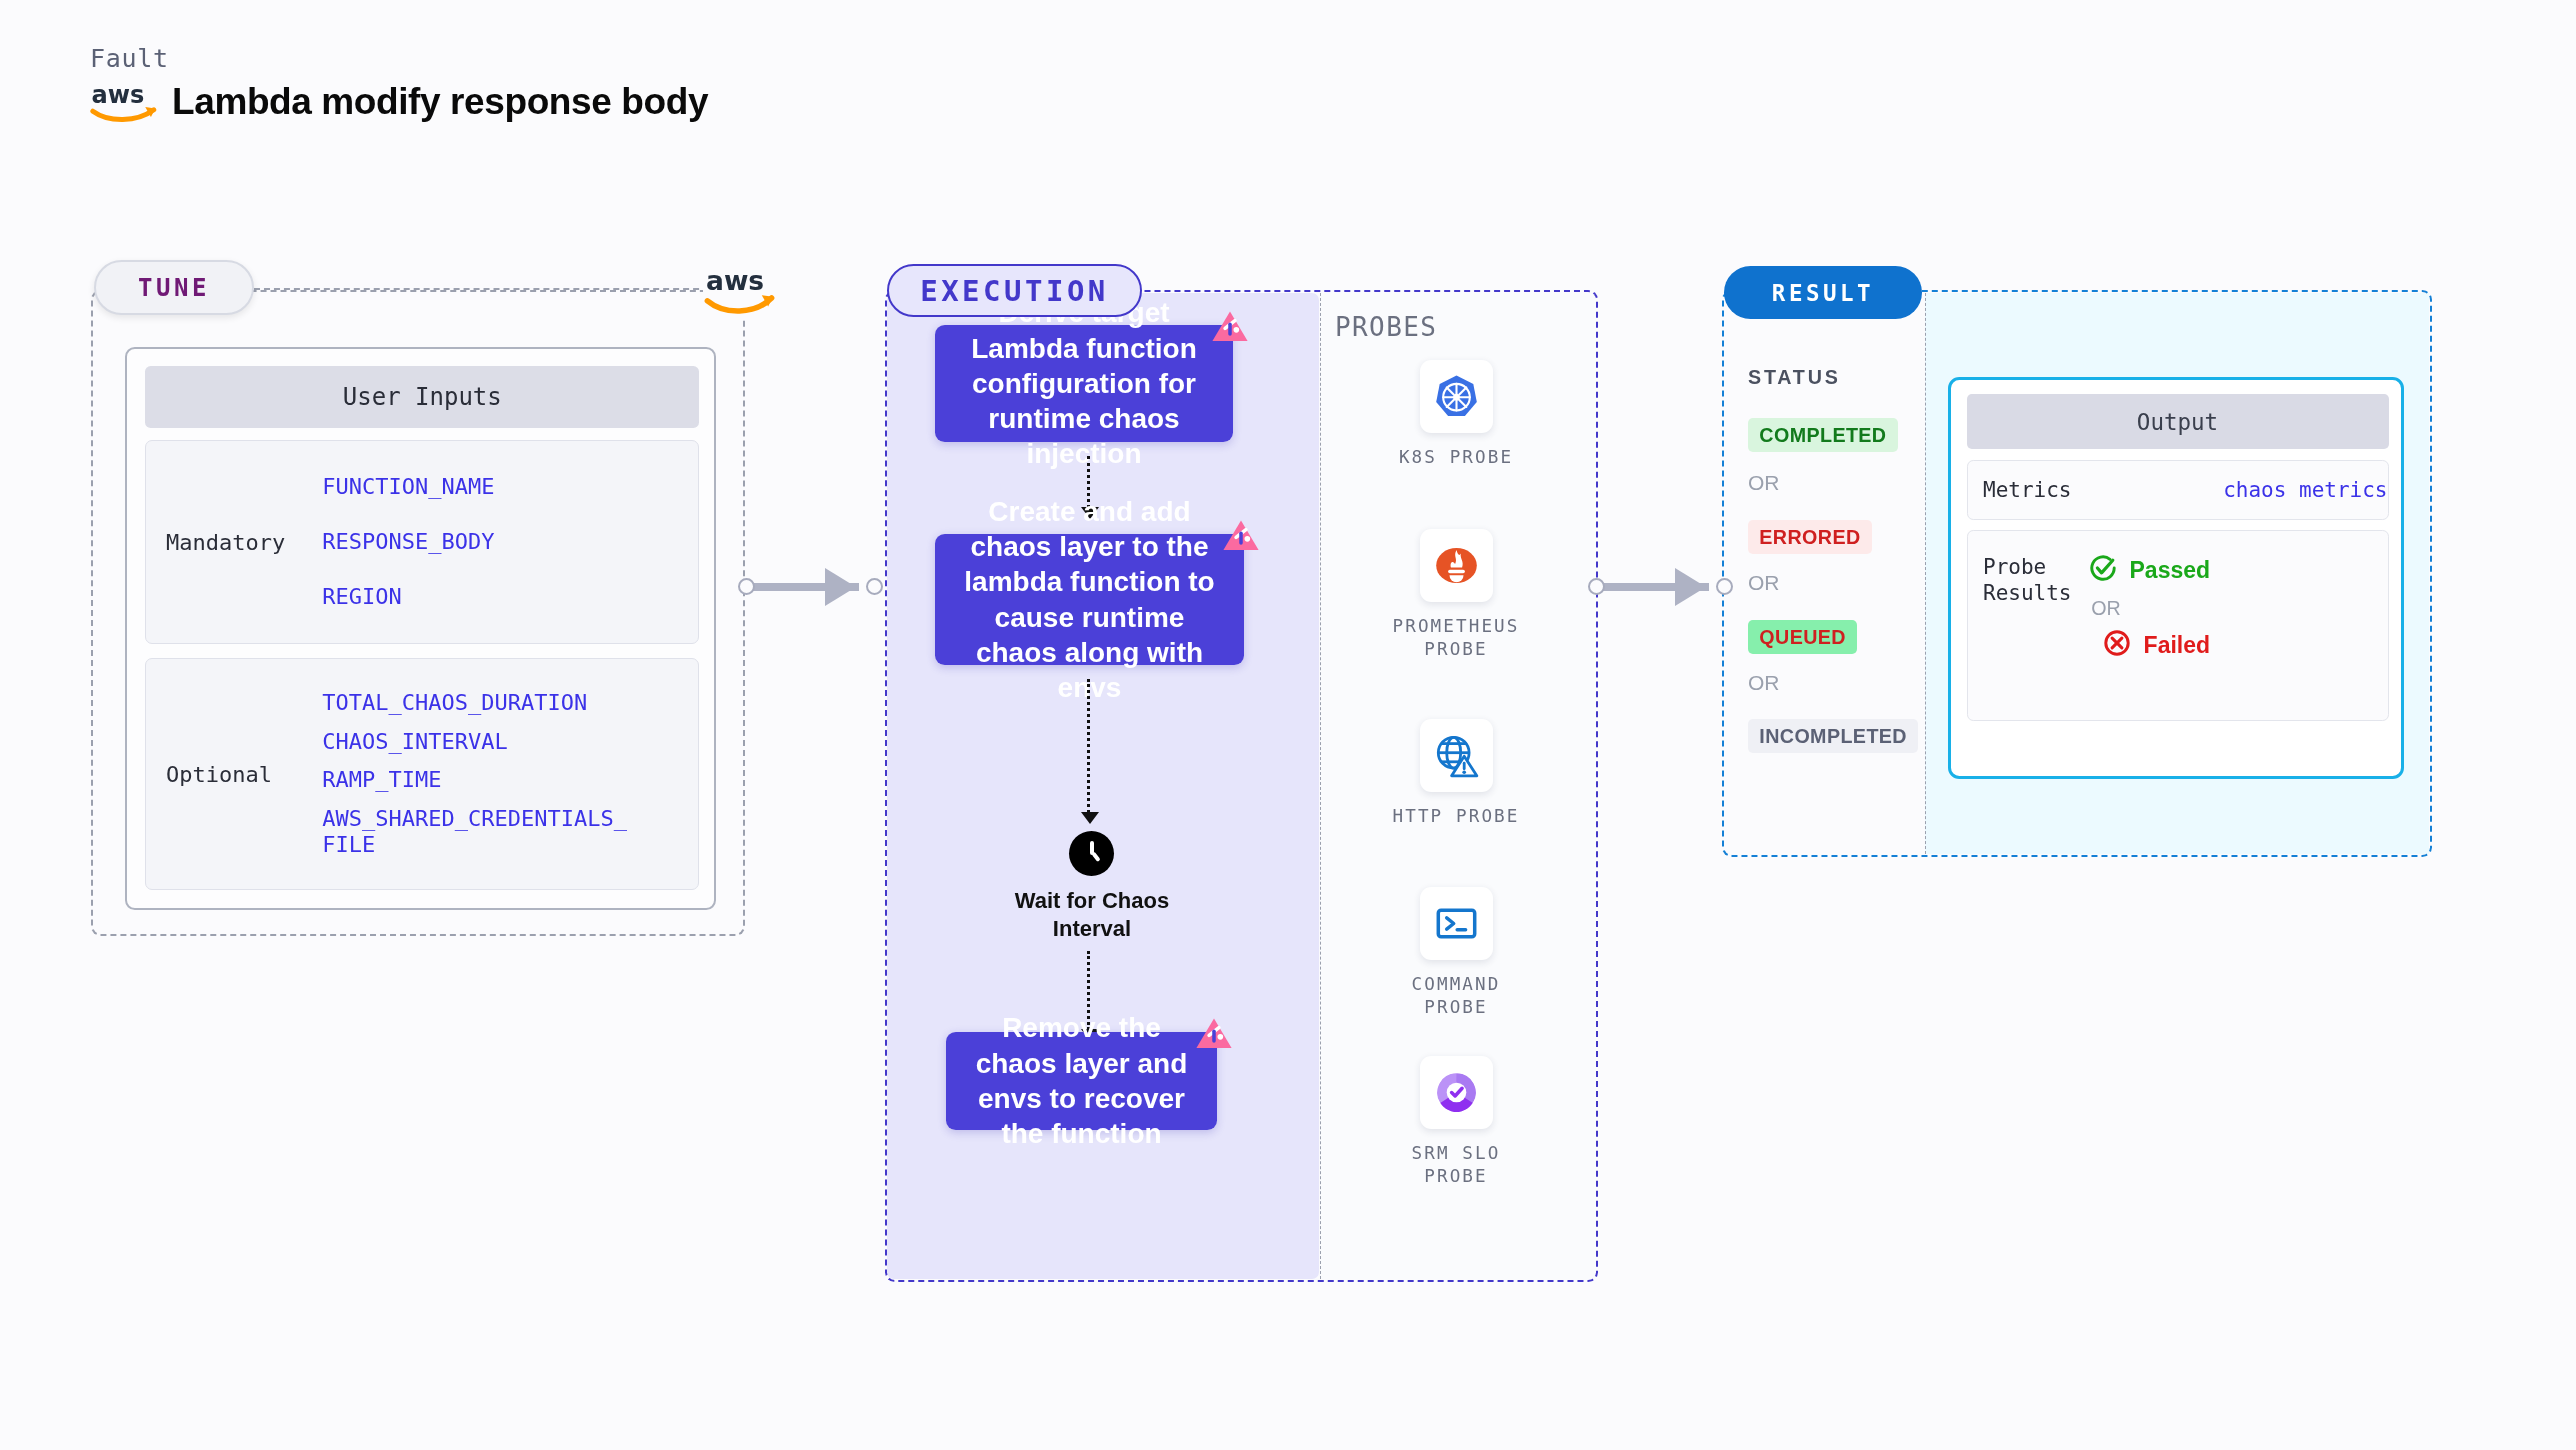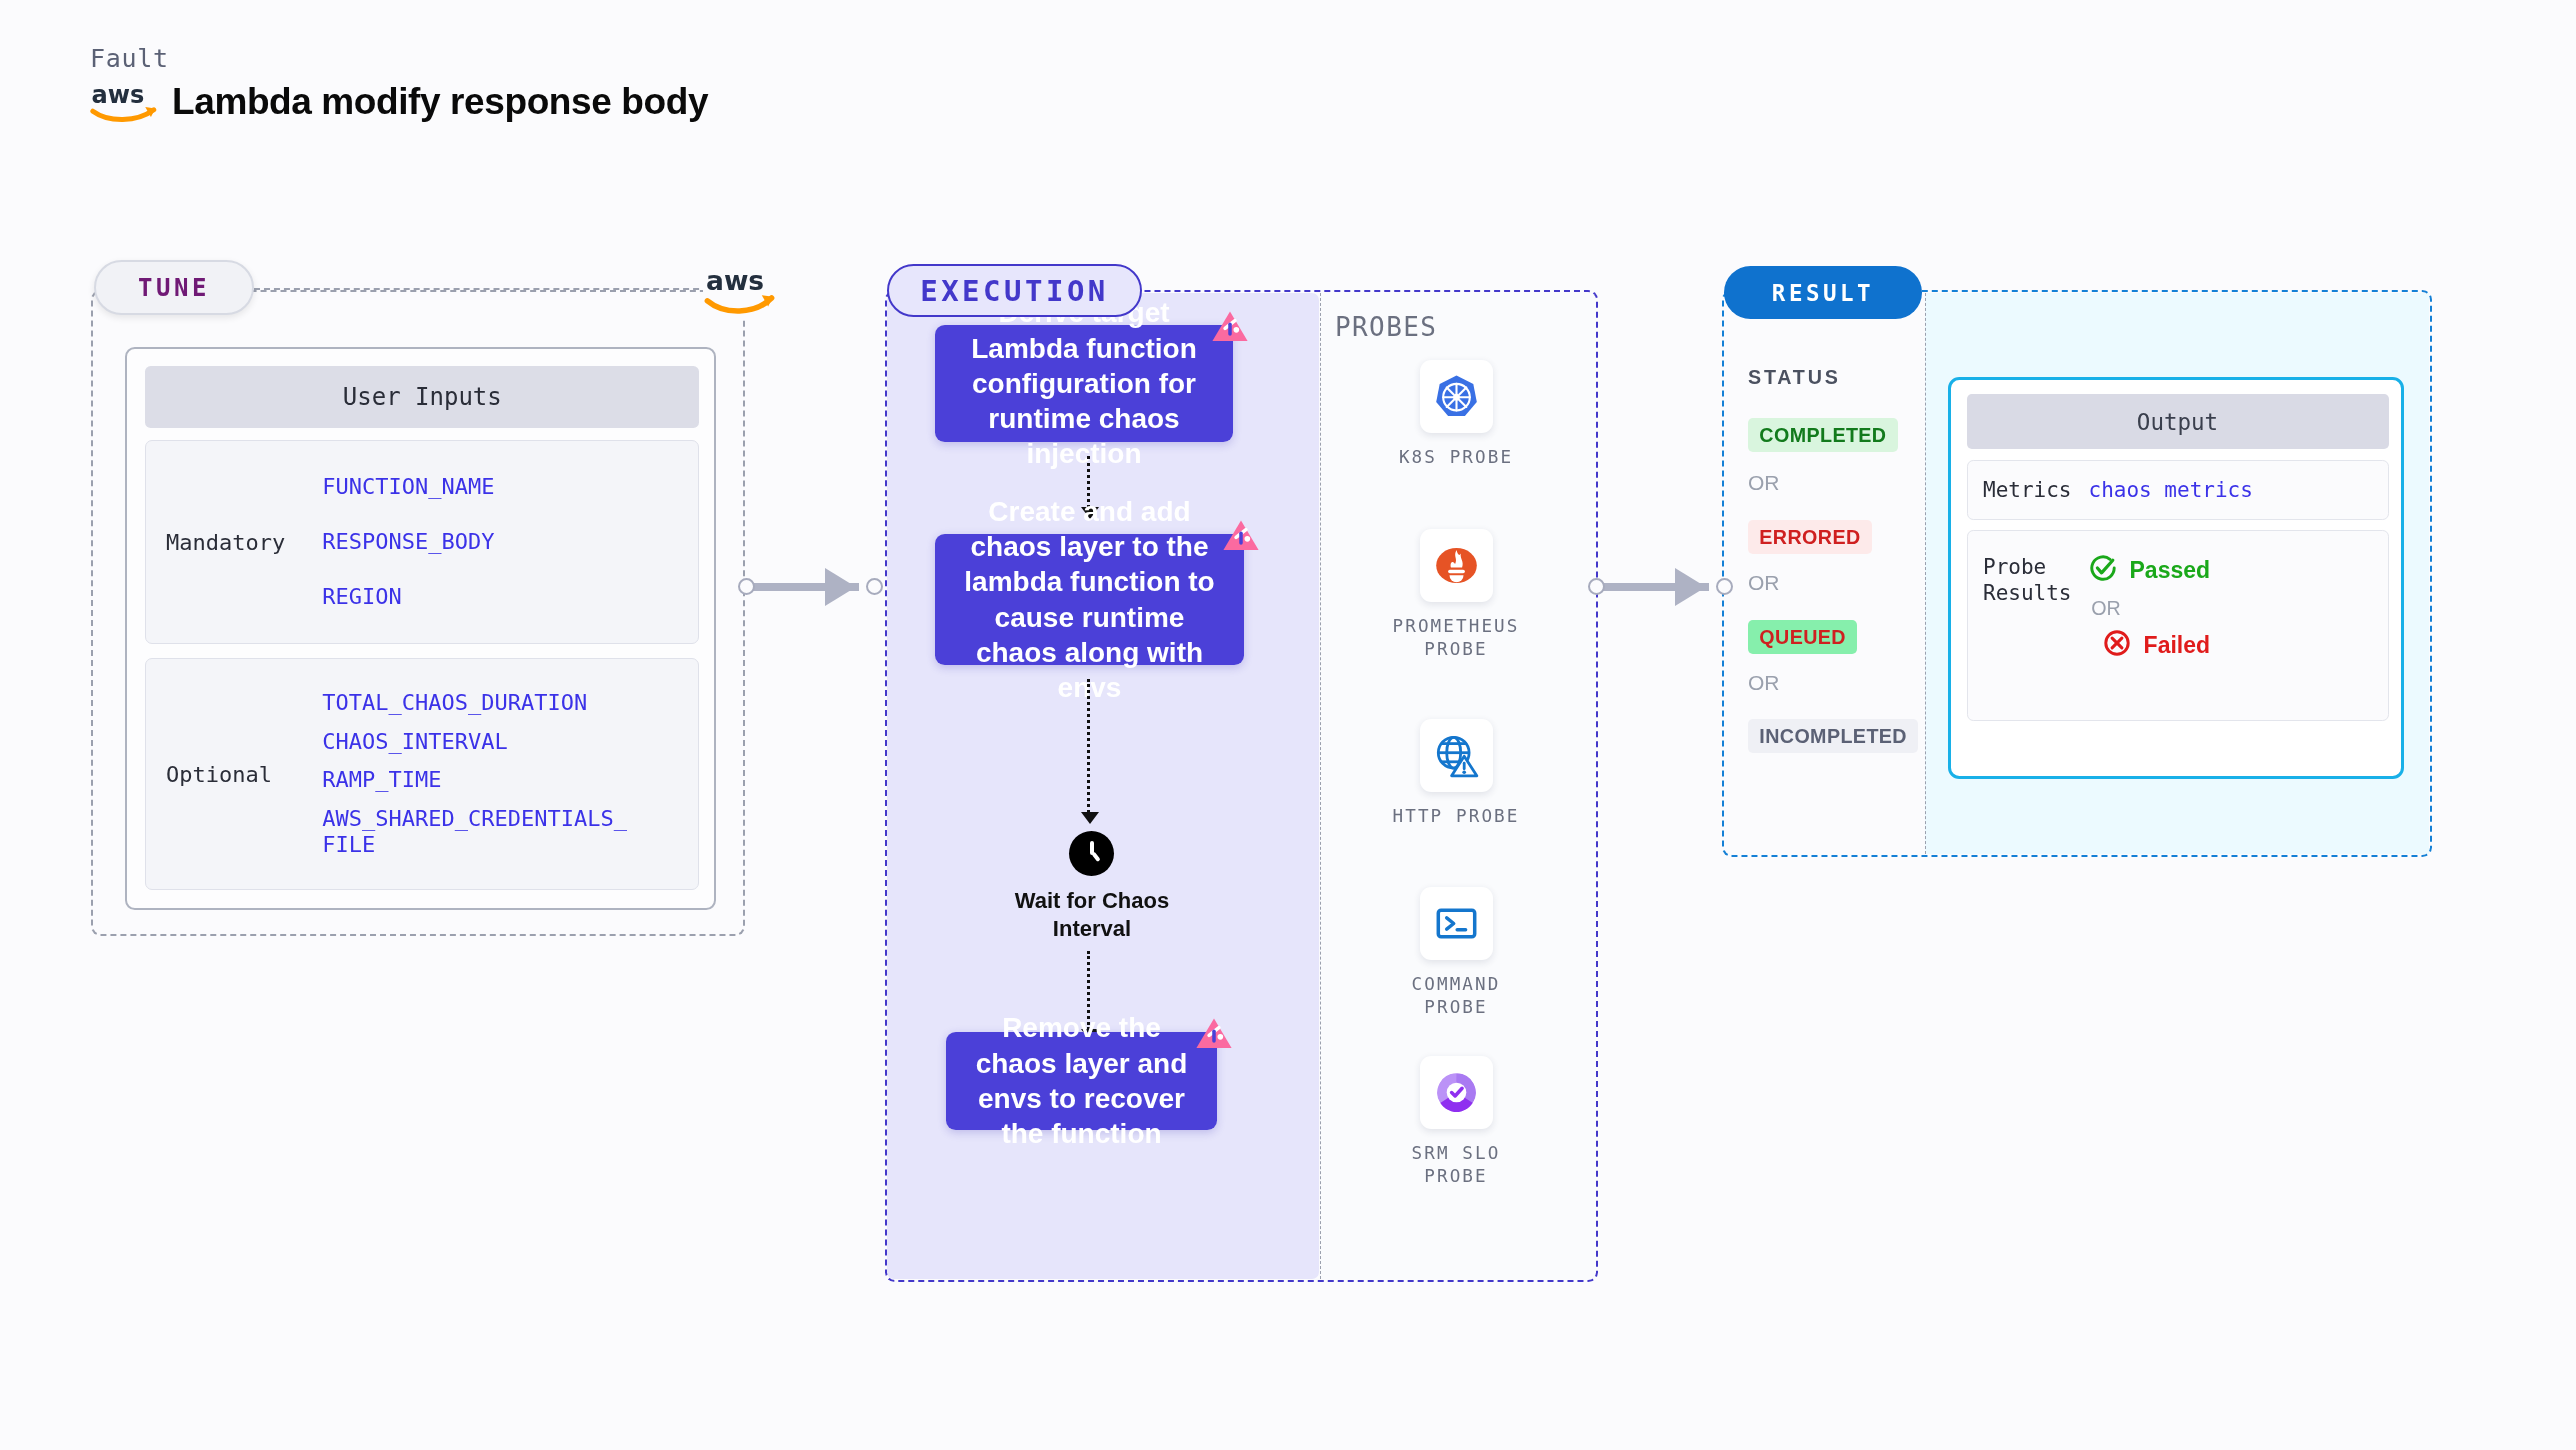--- a/index.html
+++ b/index.html
@@ -107,21 +107,21 @@
     font-size:19.7px; font-weight:bold; letter-spacing:0.4px; }
   .or-text { position:absolute; left:1748px; font-size:21px; color:#9aa0ad; }
 
   #output-card { position:absolute; left:1948px; top:377px; width:456px; height:402px;
     background:#fff; border:3.5px solid #18b0e8; border-radius:11.3px; }
   #output-head { position:absolute; left:15.5px; top:14px; width:422px; height:55px;
     background:#d9dae5; border-radius:4.9px; display:flex; align-items:center; justify-content:center;
     font-family:"DejaVu Sans Mono", monospace; font-size:22.5px; color:#3a3f4d; }
   .out-row { position:absolute; left:15.5px; width:422px; background:#fbfbfd;
     border:1.4px solid #e3e5ec; border-radius:6.3px; display:flex; align-items:center; }
-  #metrics-row { top:80px; height:60px; }
+  #metrics-row { top:80px; height:60px;justify-content:space-between; }
   #probe-row { top:150px; height:191px; align-items:flex-start; padding-top:22.5px; }
   .out-key { font-family:"DejaVu Sans Mono", monospace; font-size:21px; color:#2a2d38;
     width:121px; padding-left:15.5px; flex:none; line-height:1.26; }
   .out-val-link { font-family:"DejaVu Sans Mono", monospace; font-size:21px; color:#3b32e8; }
   .verdict { display:flex; align-items:center; gap:13px; font-size:23px; font-weight:bold;justify-content:flex-end; }
 
   
   .connector { position:absolute; height:31px; z-index:5; }
   .conn-dot { position:absolute; width:17px; height:17px; border-radius:50%;
     background:#fbfbfd; border:2.8px solid #a7abbd; top:7px; }

